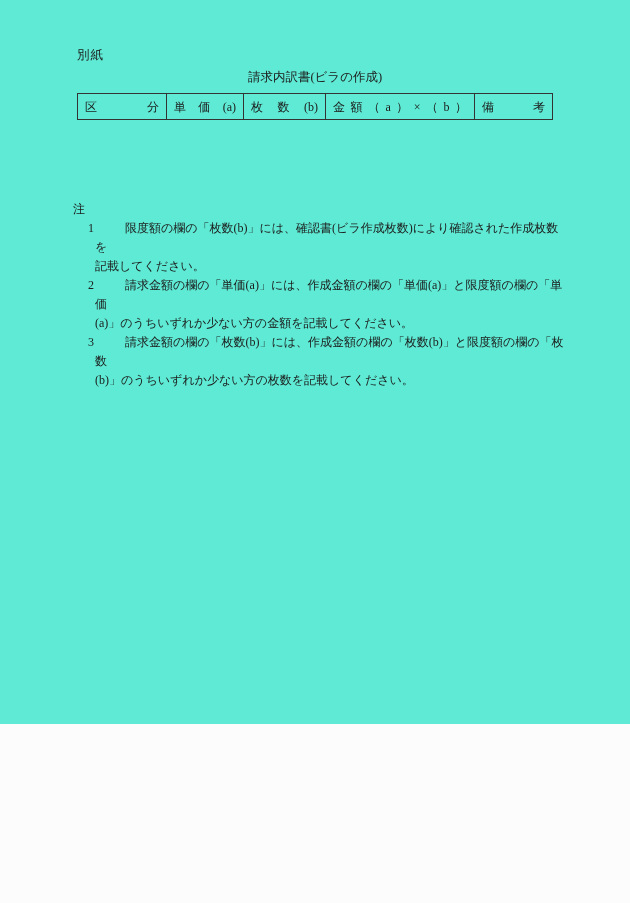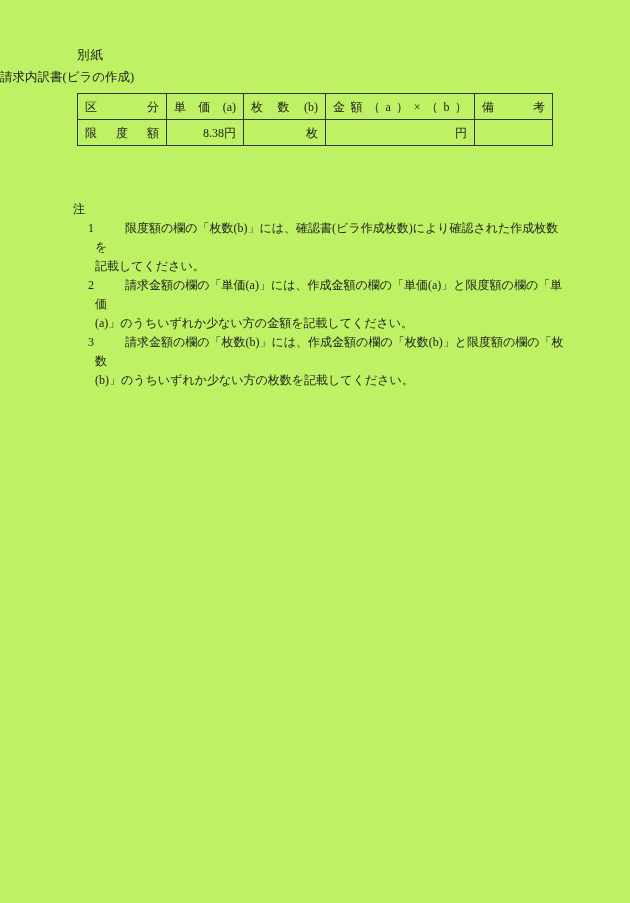--- a/index.html
+++ b/index.html
@@ -5,37 +5,38 @@
   html, body {
     margin: 0;
     padding: 0;
     background: #fcfcfc;
     font-family: "Liberation Serif", "DejaVu Serif", serif;
     color: #1c1c1c;
   }
   .page {
     position: relative;
     width: 630px;
-    height: 903px;
-    background: #bef264;
+    height: 724px;
+    background: #5eead4;
     overflow: hidden;
   }
   .doc-tag {
     position: absolute;
     left: 77px;
     top: 47px;
     font-size: 12.5px;
     letter-spacing: 1px;
     white-space: nowrap;
   }
   .doc-title {
     position: absolute;
     left: 0;
     top: 69px;
     width: 630px;
+    text-align: center;
     font-size: 12.5px;
     white-space: nowrap;
   }
   table.billing {
     position: absolute;
     left: 77px;
     top: 93px;
     width: 475px;
     border-collapse: collapse;
     table-layout: fixed;
@@ -114,27 +115,20 @@
       <col style="width:78px">
     </colgroup>
     <tbody>
       <tr>
         <th class="jst">区分</th>
         <th class="jst">単価(a)</th>
         <th class="jst">枚数(b)</th>
         <th class="jst">金額（a）×（b）</th>
         <th class="jst">備考</th>
       </tr>
-      <tr>
-        <td class="jst">限度額</td>
-        <td class="val">8.38円</td>
-        <td class="val">枚</td>
-        <td class="val">円</td>
-        <td></td>
-      </tr>
     </tbody>
   </table>
 
   <div class="notes">
     <div class="note-heading">注</div>
     <div class="note-item"><span class="note-num">1</span><span class="note-text">限度額の欄の「枚数(b)」には、確認書(ビラ作成枚数)により確認された作成枚数を
 記載してください。</span></div>
     <div class="note-item"><span class="note-num">2</span><span class="note-text">請求金額の欄の「単価(a)」には、作成金額の欄の「単価(a)」と限度額の欄の「単価
 (a)」のうちいずれか少ない方の金額を記載してください。</span></div>
     <div class="note-item"><span class="note-num">3</span><span class="note-text">請求金額の欄の「枚数(b)」には、作成金額の欄の「枚数(b)」と限度額の欄の「枚数

